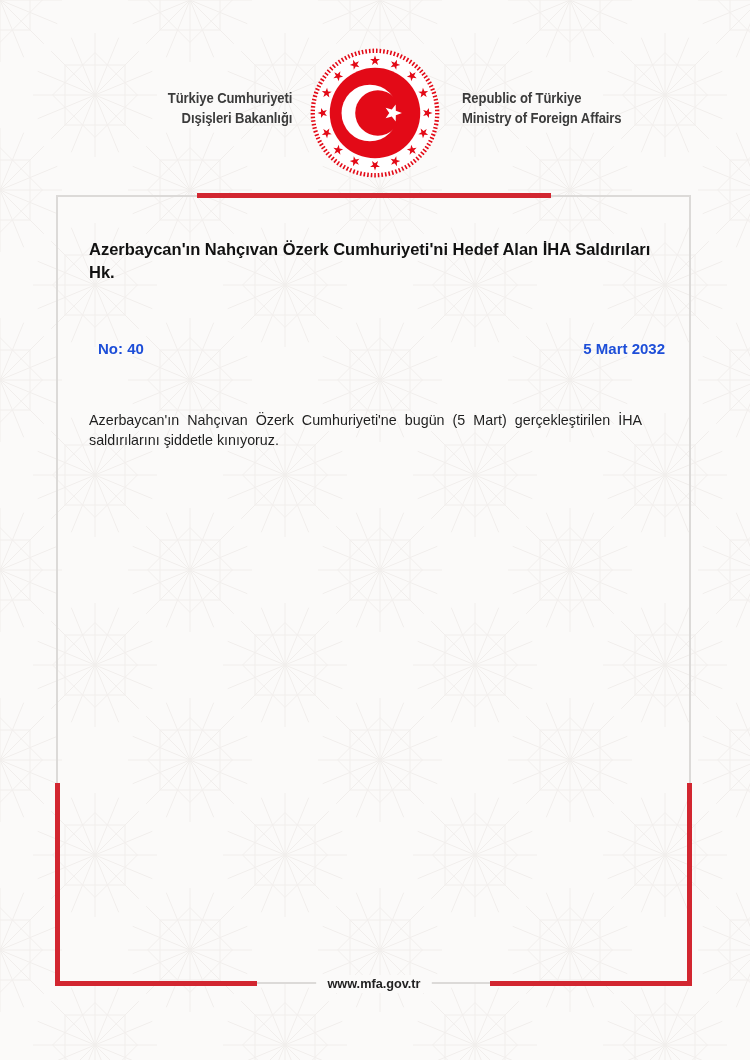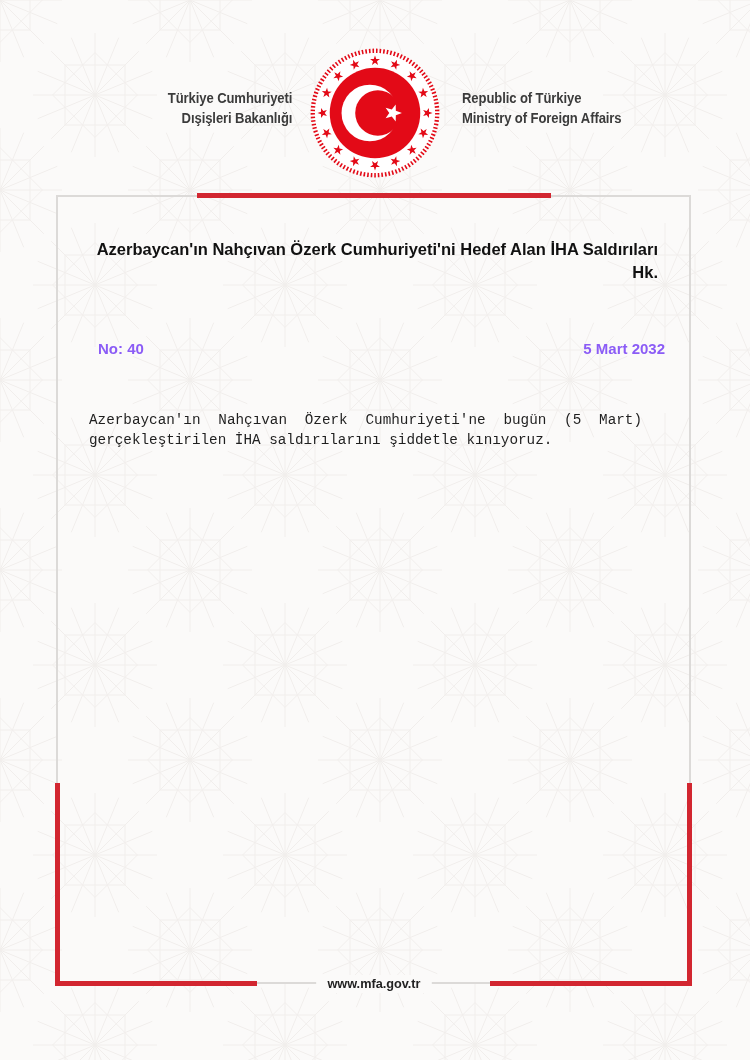--- a/index.html
+++ b/index.html
@@ -42,30 +42,30 @@
     position: absolute; left: 50%; bottom: -11px;
     transform: translateX(-50%) scaleX(0.94);
     background: #fbfaf9; padding: 0 12px;
     font-size: 13.5px; font-weight: bold; color: #222;
     line-height: 18px; white-space: nowrap; z-index: 2;
   }
 
   
   .doc-content { padding: 41px 31px 0 31px; }
   .doc-title {
-    margin: 0; text-align: right;
+    margin: 0; text-align: left;
     font-size: 16.5px; font-weight: bold; line-height: 23px; color: #111;
   }
   .meta {
     display: flex; justify-content: space-between;
     margin: 56px -7px 8px 9px;
-    font-size: 15px; font-weight: bold; color: #8b5cf6; line-height: 17px;
+    font-size: 15px; font-weight: bold; color: #1d4ed8; line-height: 17px;
   }
   .body-text { margin-top: 54px; font-size: 14.3px; line-height: 19.5px; color: #1f1f1f; text-align: justify; }
-  .body-text p { margin: 0 16px 17px 0; font-family: Liberation Mono, monospace; }
+  .body-text p { margin: 0 16px 17px 0; }
 </style>
 </head>
 <body>
 
 <svg class="pattern-layer" width="750" height="1060" xmlns="http://www.w3.org/2000/svg">
   <defs>
     <g id="ros" fill="none" stroke="#f1eeec" stroke-width="1">
       <line x1="-62" y1="0" x2="62" y2="0"></line>
       <line x1="-57.3" y1="-23.7" x2="57.3" y2="23.7"></line>
       <line x1="-43.8" y1="-43.8" x2="43.8" y2="43.8"></line>

